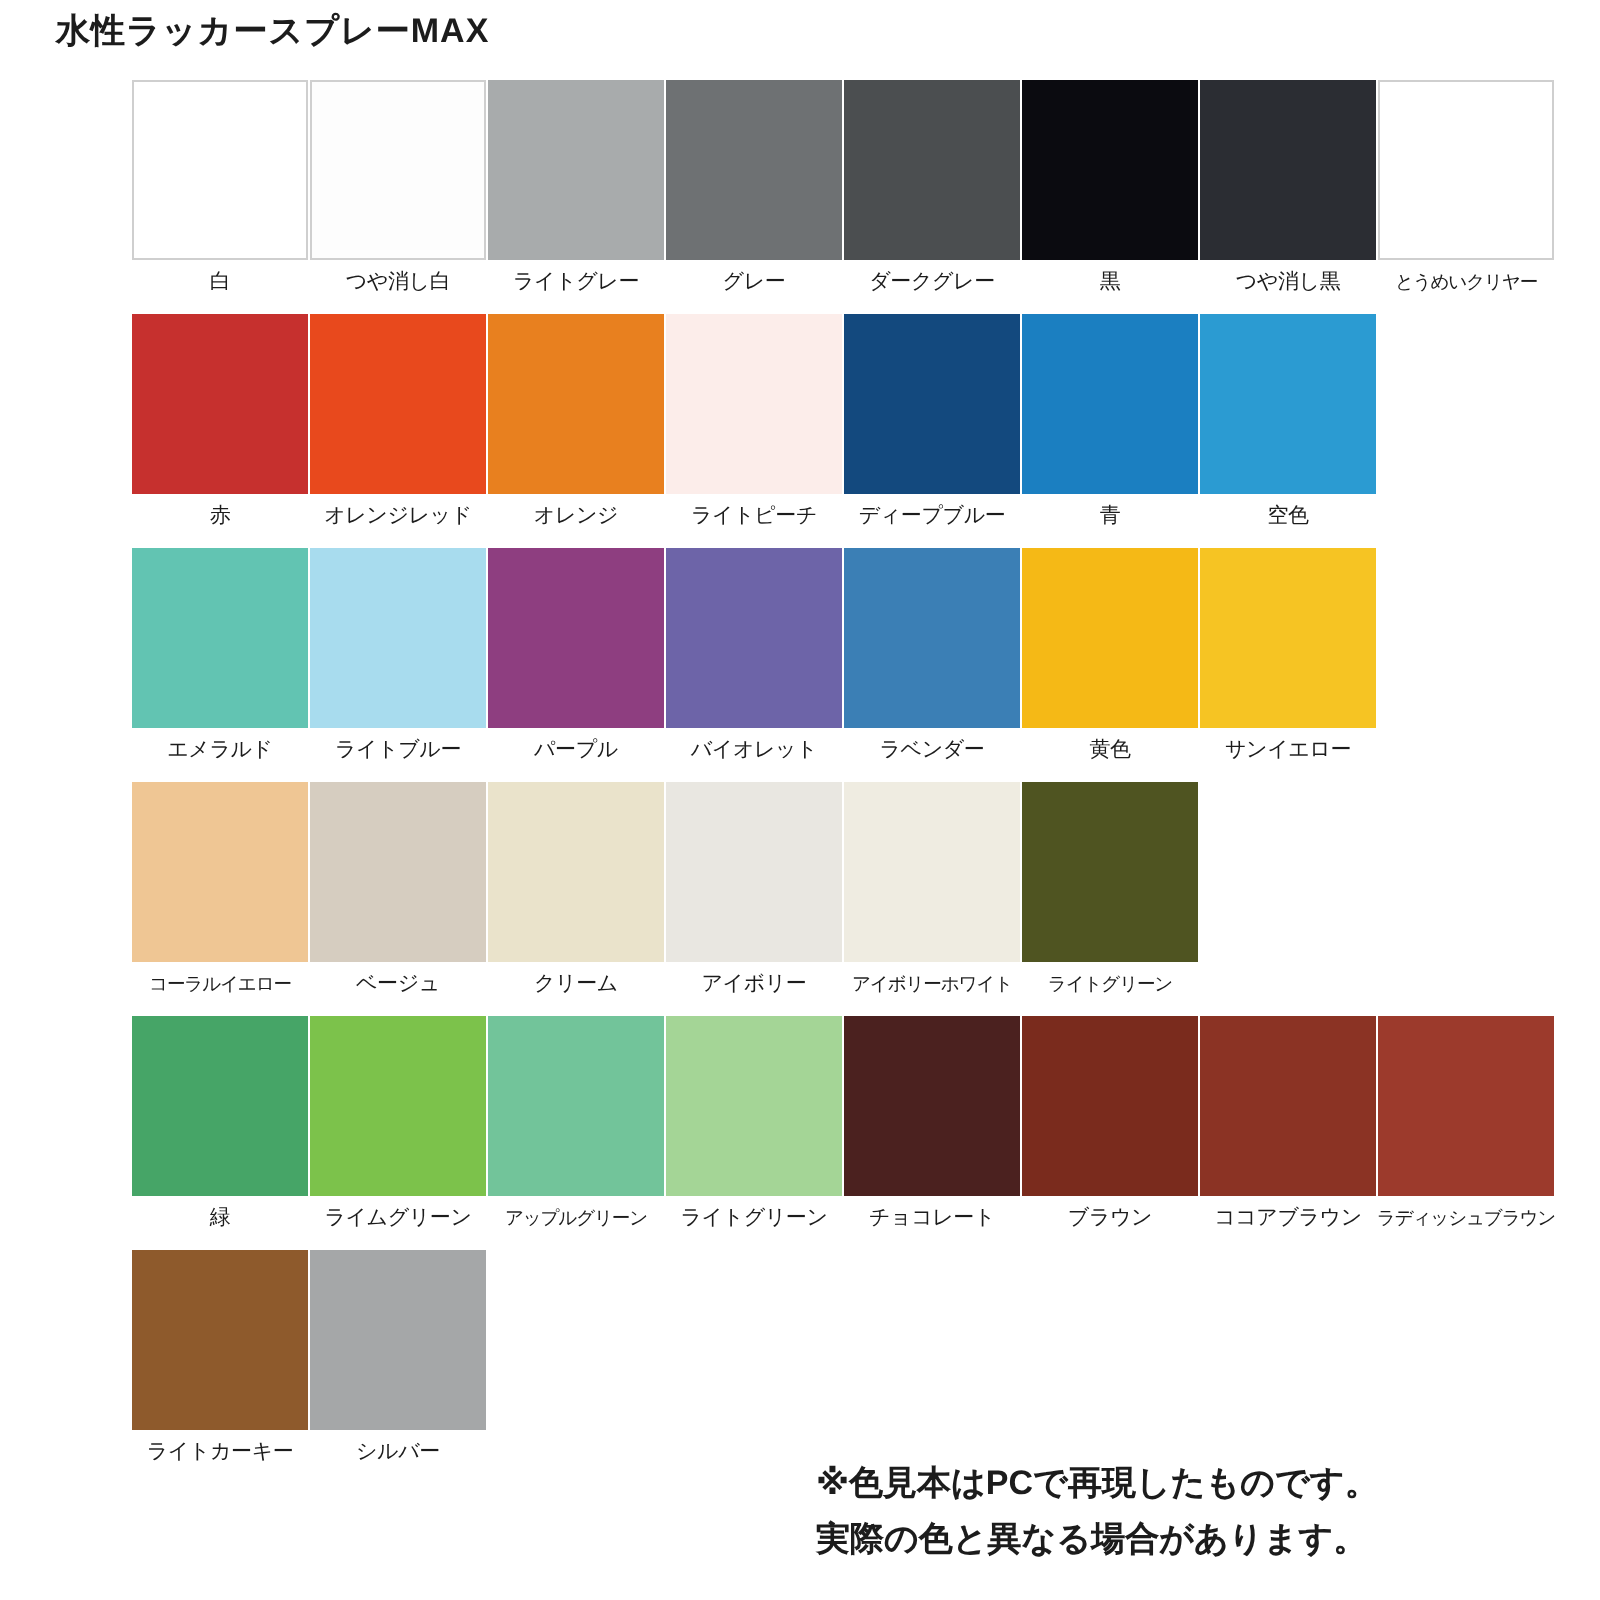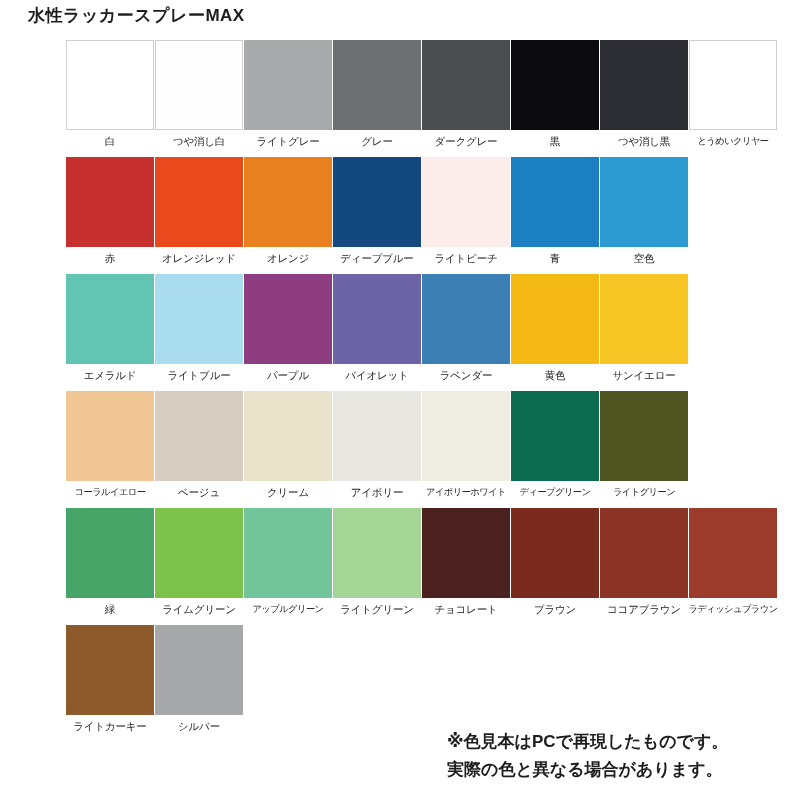--- a/index.html
+++ b/index.html
@@ -75,21 +75,20 @@
     top: 728px;
     width: 392px;
     font-size: 17px;
     font-weight: 700;
     line-height: 28px;
     color: #1c1c1c;
   }
   .notice-line {
     display: block;
     white-space: nowrap;
-    margin-left: 39px;
   }
 </style>
 </head>
 <body>
 
 <div id="page">
 
   <div id="title">水性ラッカースプレーMAX</div>
 
   <div id="grid">
@@ -134,28 +133,28 @@
         </div>
         <div class="swatch-cell">
           <div class="swatch-chip" style="background: rgb(232, 73, 29);"></div>
           <div class="swatch-label">オレンジレッド</div>
         </div>
         <div class="swatch-cell">
           <div class="swatch-chip" style="background: rgb(232, 128, 31);"></div>
           <div class="swatch-label">オレンジ</div>
         </div>
         <div class="swatch-cell">
+          <div class="swatch-chip" style="background: rgb(252, 237, 234);"></div>
+          <div class="swatch-label">ライトピーチ</div>
+        </div>
+        <div class="swatch-cell">
           <div class="swatch-chip" style="background: rgb(19, 73, 126);"></div>
           <div class="swatch-label">ディープブルー</div>
         </div>
         <div class="swatch-cell">
-          <div class="swatch-chip" style="background: rgb(252, 237, 234);"></div>
-          <div class="swatch-label">ライトピーチ</div>
-        </div>
-        <div class="swatch-cell">
           <div class="swatch-chip" style="background: rgb(27, 127, 193);"></div>
           <div class="swatch-label">青</div>
         </div>
         <div class="swatch-cell">
           <div class="swatch-chip" style="background: rgb(43, 155, 210);"></div>
           <div class="swatch-label">空色</div>
         </div>
       </div>
       <div class="swatch-row">
         <div class="swatch-cell">
@@ -200,24 +199,20 @@
           <div class="swatch-chip" style="background: rgb(234, 227, 203);"></div>
           <div class="swatch-label">クリーム</div>
         </div>
         <div class="swatch-cell">
           <div class="swatch-chip" style="background: rgb(233, 231, 225);"></div>
           <div class="swatch-label">アイボリー</div>
         </div>
         <div class="swatch-cell">
           <div class="swatch-chip" style="background: rgb(239, 236, 225);"></div>
           <div class="swatch-label tight">アイボリーホワイト</div>
-        </div>
-        <div class="swatch-cell">
-          <div class="swatch-chip" style="background: rgb(12, 107, 79);"></div>
-          <div class="swatch-label tight">ディープグリーン</div>
         </div>
         <div class="swatch-cell">
           <div class="swatch-chip" style="background: rgb(79, 84, 33);"></div>
           <div class="swatch-label tight">ライトグリーン</div>
         </div>
       </div>
       <div class="swatch-row">
         <div class="swatch-cell">
           <div class="swatch-chip" style="background: rgb(70, 165, 103);"></div>
           <div class="swatch-label">緑</div>

